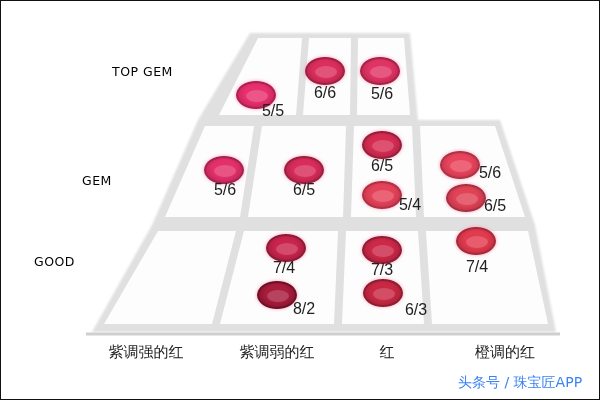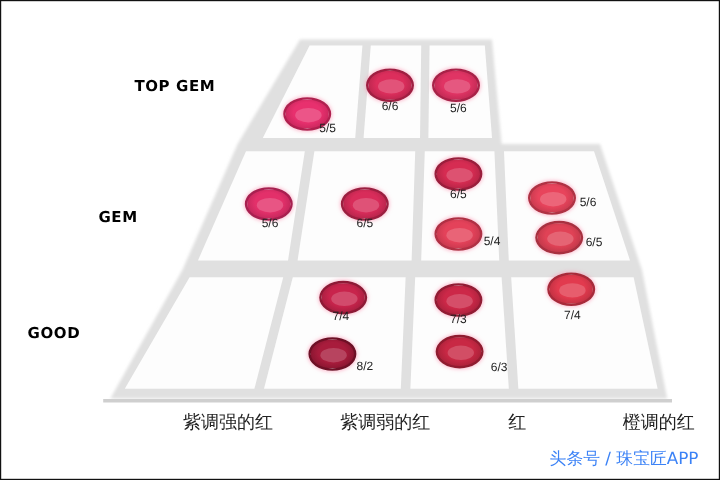--- a/index.html
+++ b/index.html
@@ -1,23 +1,23 @@
 <!DOCTYPE html>
 <html><head>
 <meta charset="utf-8">
 <style>
   html,body{margin:0;padding:0;background:#fff;}
   body{width:600px;height:400px;position:relative;overflow:hidden;font-family:"Liberation Sans",sans-serif;}
   .frame{position:absolute;left:0;top:0;width:598px;height:398px;border:1px solid #111;box-sizing:content-box;}
   svg.grid{position:absolute;left:0;top:0;}
-  .rowlabel{position:absolute;font-family:"DejaVu Sans",sans-serif;font-weight:bold;font-size:12.5px;color:#000;letter-spacing:0.5px;}
-  .collabel{position:absolute;font-family:"DejaVu Sans",sans-serif;font-size:15px;color:#222;white-space:nowrap;transform:translateX(-50%);margin-left:44px;}
+  .rowlabel{position:absolute;font-family:"DejaVu Sans",sans-serif;font-weight:normal;font-size:12.5px;color:#000;letter-spacing:0.5px;}
+  .collabel{position:absolute;font-family:"DejaVu Sans",sans-serif;font-size:15px;color:#222;white-space:nowrap;transform:translateX(-50%);}
   .gem{position:absolute;width:40px;height:28px;border-radius:50%;box-sizing:border-box;transform:translate(-50%,-50%);}
   .gem::after{content:"";position:absolute;left:8px;top:7px;width:22px;height:12px;border-radius:50%;background:rgba(255,255,255,0.18);}
-  .grade{position:absolute;font-family:"Liberation Sans",sans-serif;font-size:10px;color:#222;transform:translateX(-50%);}
+  .grade{position:absolute;font-family:"Liberation Sans",sans-serif;font-size:16px;color:#222;transform:translateX(-50%);}
   .watermark{position:absolute;left:458px;top:374px;font-family:"DejaVu Sans",sans-serif;font-size:14px;color:#3b82f6;white-space:nowrap;}
 </style>
 </head>
 <body>
 
 <div class="frame"></div>
 
 <svg class="grid" width="600" height="400">
   <defs>
     <filter id="sh" x="-5%" y="-5%" width="110%" height="110%">
@@ -44,21 +44,21 @@
     <polygon points="244,231 338,231 334,324 220,324"></polygon>
     <polygon points="346,231 418,231 424,324 342,324"></polygon>
     <polygon points="426,231 528,231 548,324 432,324"></polygon>
   </g>
 
   <line x1="86" y1="334" x2="560" y2="334" stroke="#cfcfcf" stroke-width="3"></line>
 </svg>
 
 <div class="rowlabel" style="left:112px;top:64px;">TOP GEM</div>
 <div class="rowlabel" style="left:82px;top:157px;margin-top:16px;">GEM</div>
-<div class="rowlabel" style="left:23px;top:254px;margin-top:16px;">GOOD</div>
+<div class="rowlabel" style="left:34px;top:254px;">GOOD</div>
 
 <div class="collabel" style="left:146px;top:343px;">紫调强的红</div>
 <div class="collabel" style="left:277px;top:343px;">紫调弱的红</div>
 <div class="collabel" style="left:387px;top:343px;">红</div>
 <div class="collabel" style="left:505px;top:343px;">橙调的红</div>
 
 <div id="gems">
   <div class="gem" style="left: 256px; top: 95px; background: radial-gradient(at 50% 45%, rgb(232, 48, 110) 0%, rgb(232, 48, 110) 45%, rgb(176, 32, 79) 100%); border: 2px solid rgb(176, 32, 79); box-shadow: rgba(255, 150, 180, 0.55) 0px 0px 3px 1px;"></div>
   <div class="grade" style="left: 273px; top: 102px;">5/5</div>
   <div class="gem" style="left: 325px; top: 71px; background: radial-gradient(at 50% 45%, rgb(220, 46, 92) 0%, rgb(220, 46, 92) 45%, rgb(160, 31, 66) 100%); border: 2px solid rgb(160, 31, 66); box-shadow: rgba(255, 150, 180, 0.55) 0px 0px 3px 1px;"></div>

